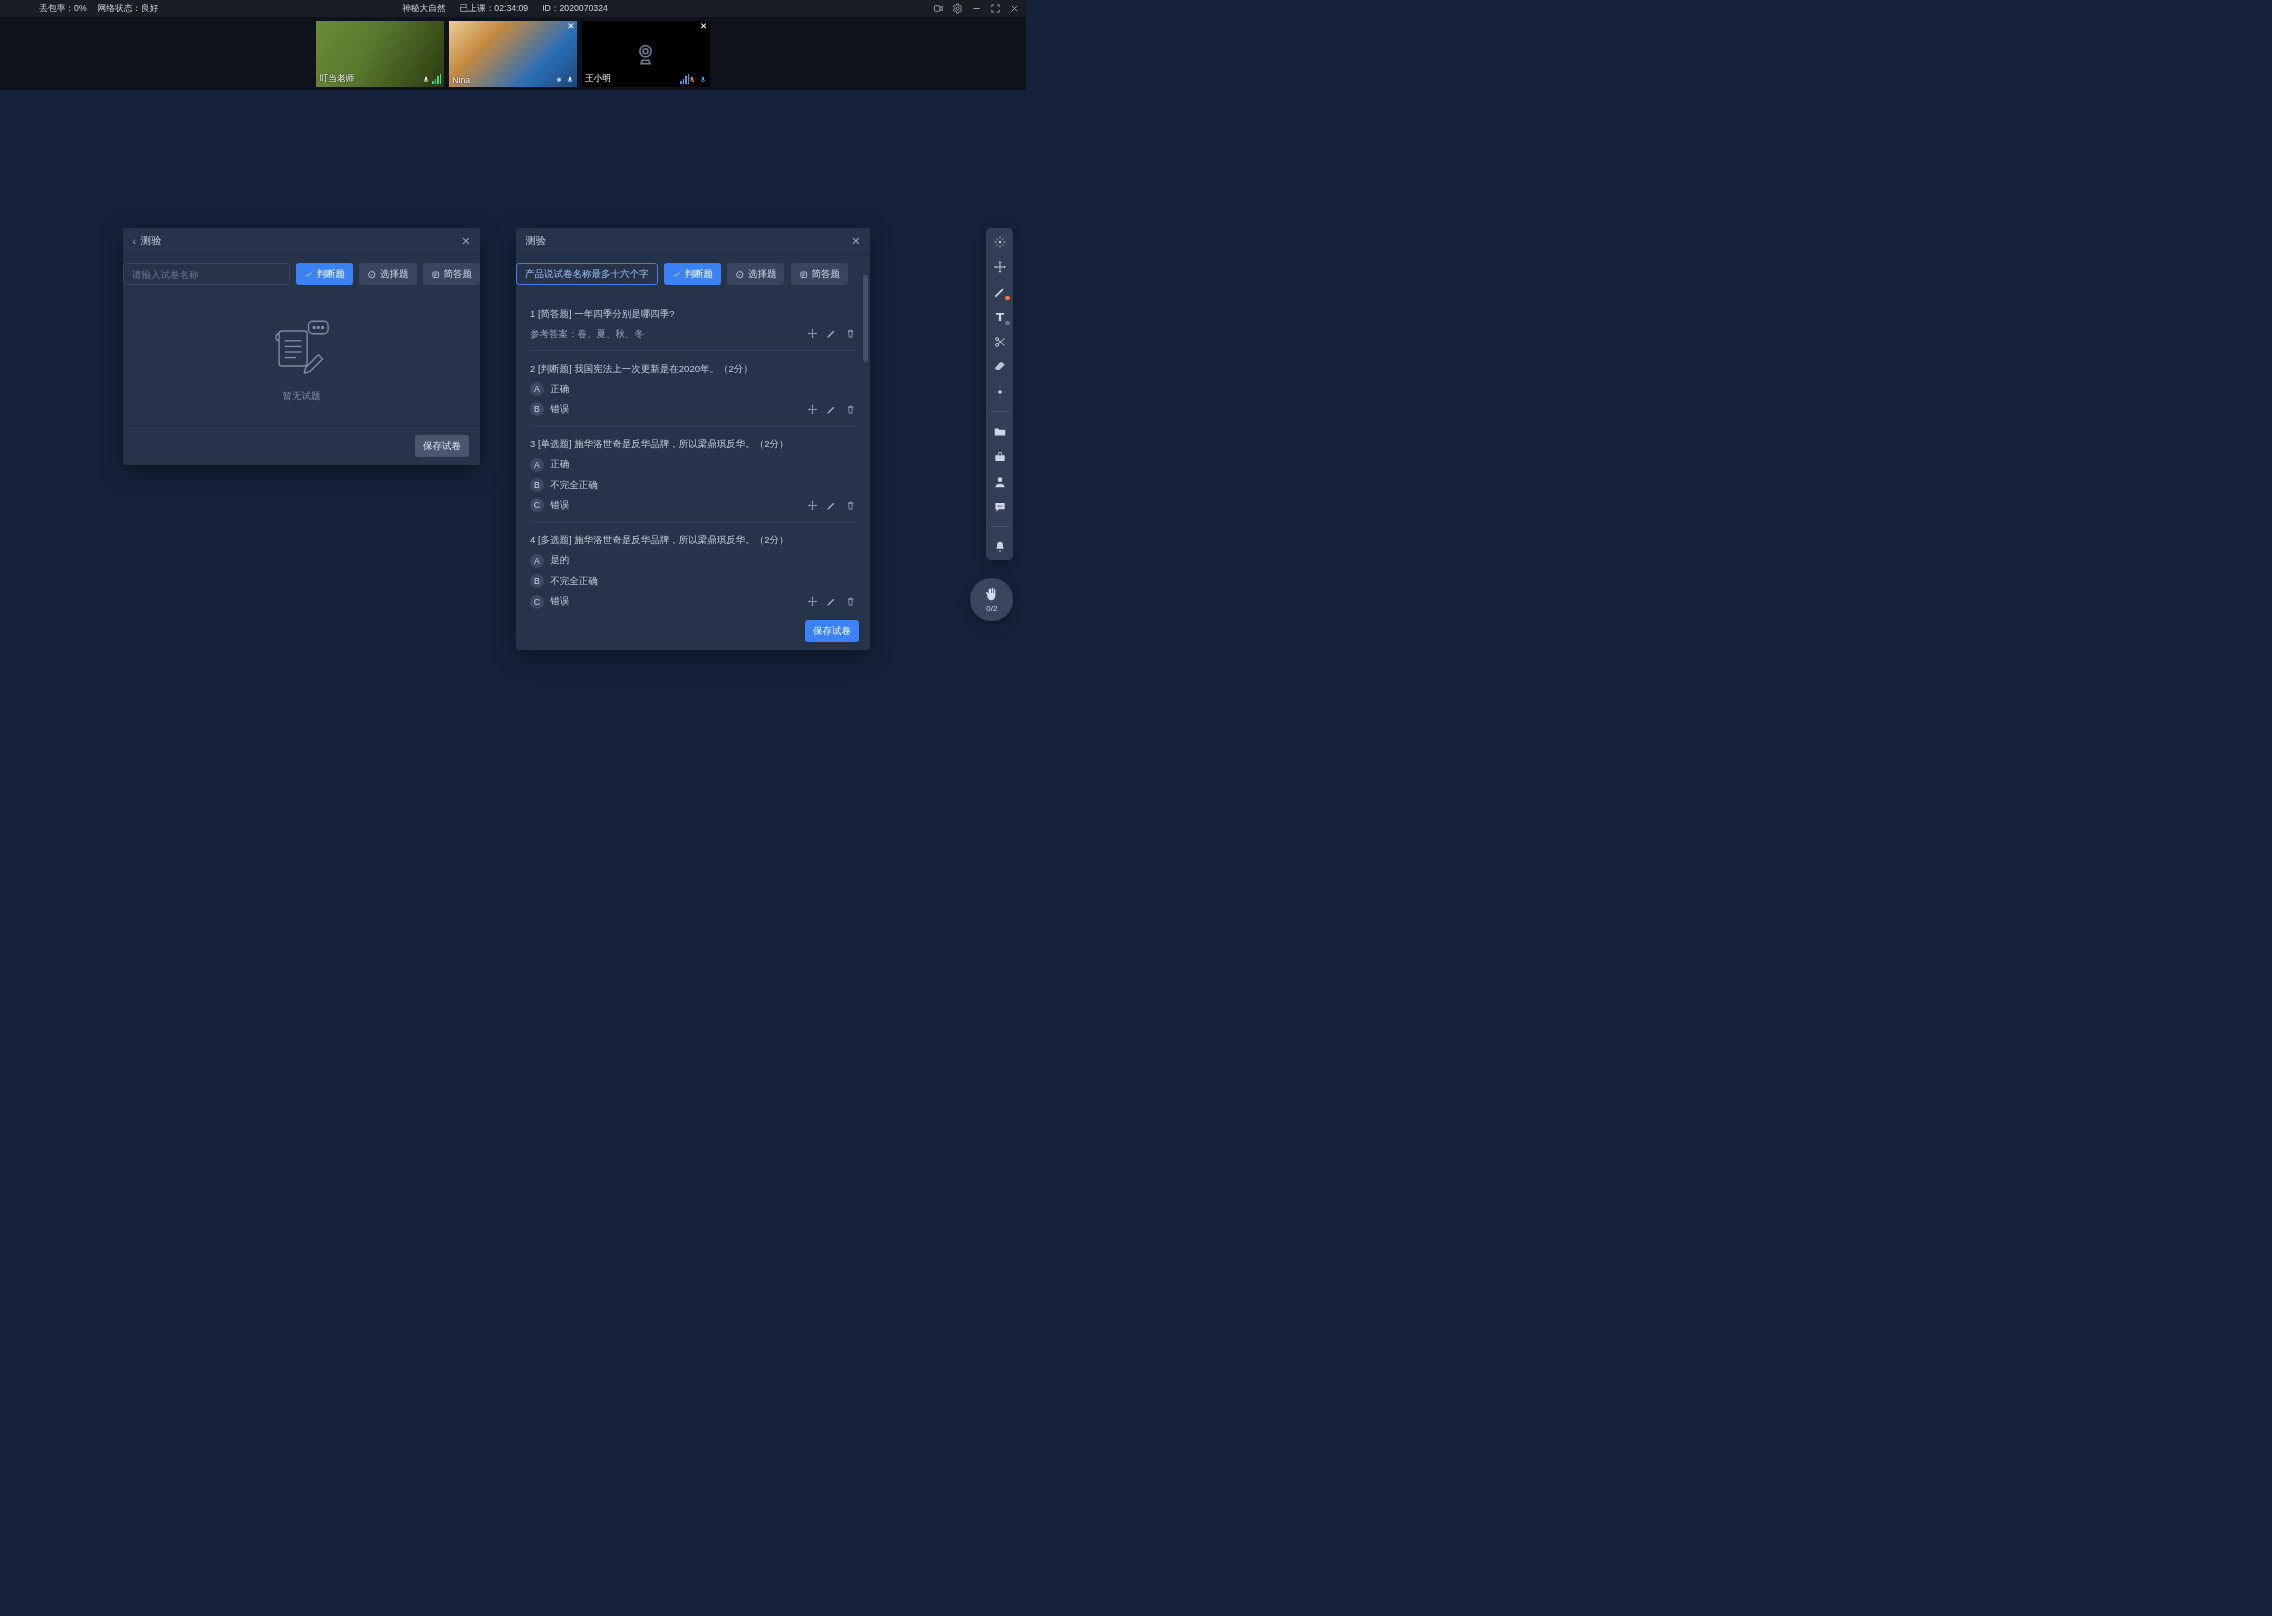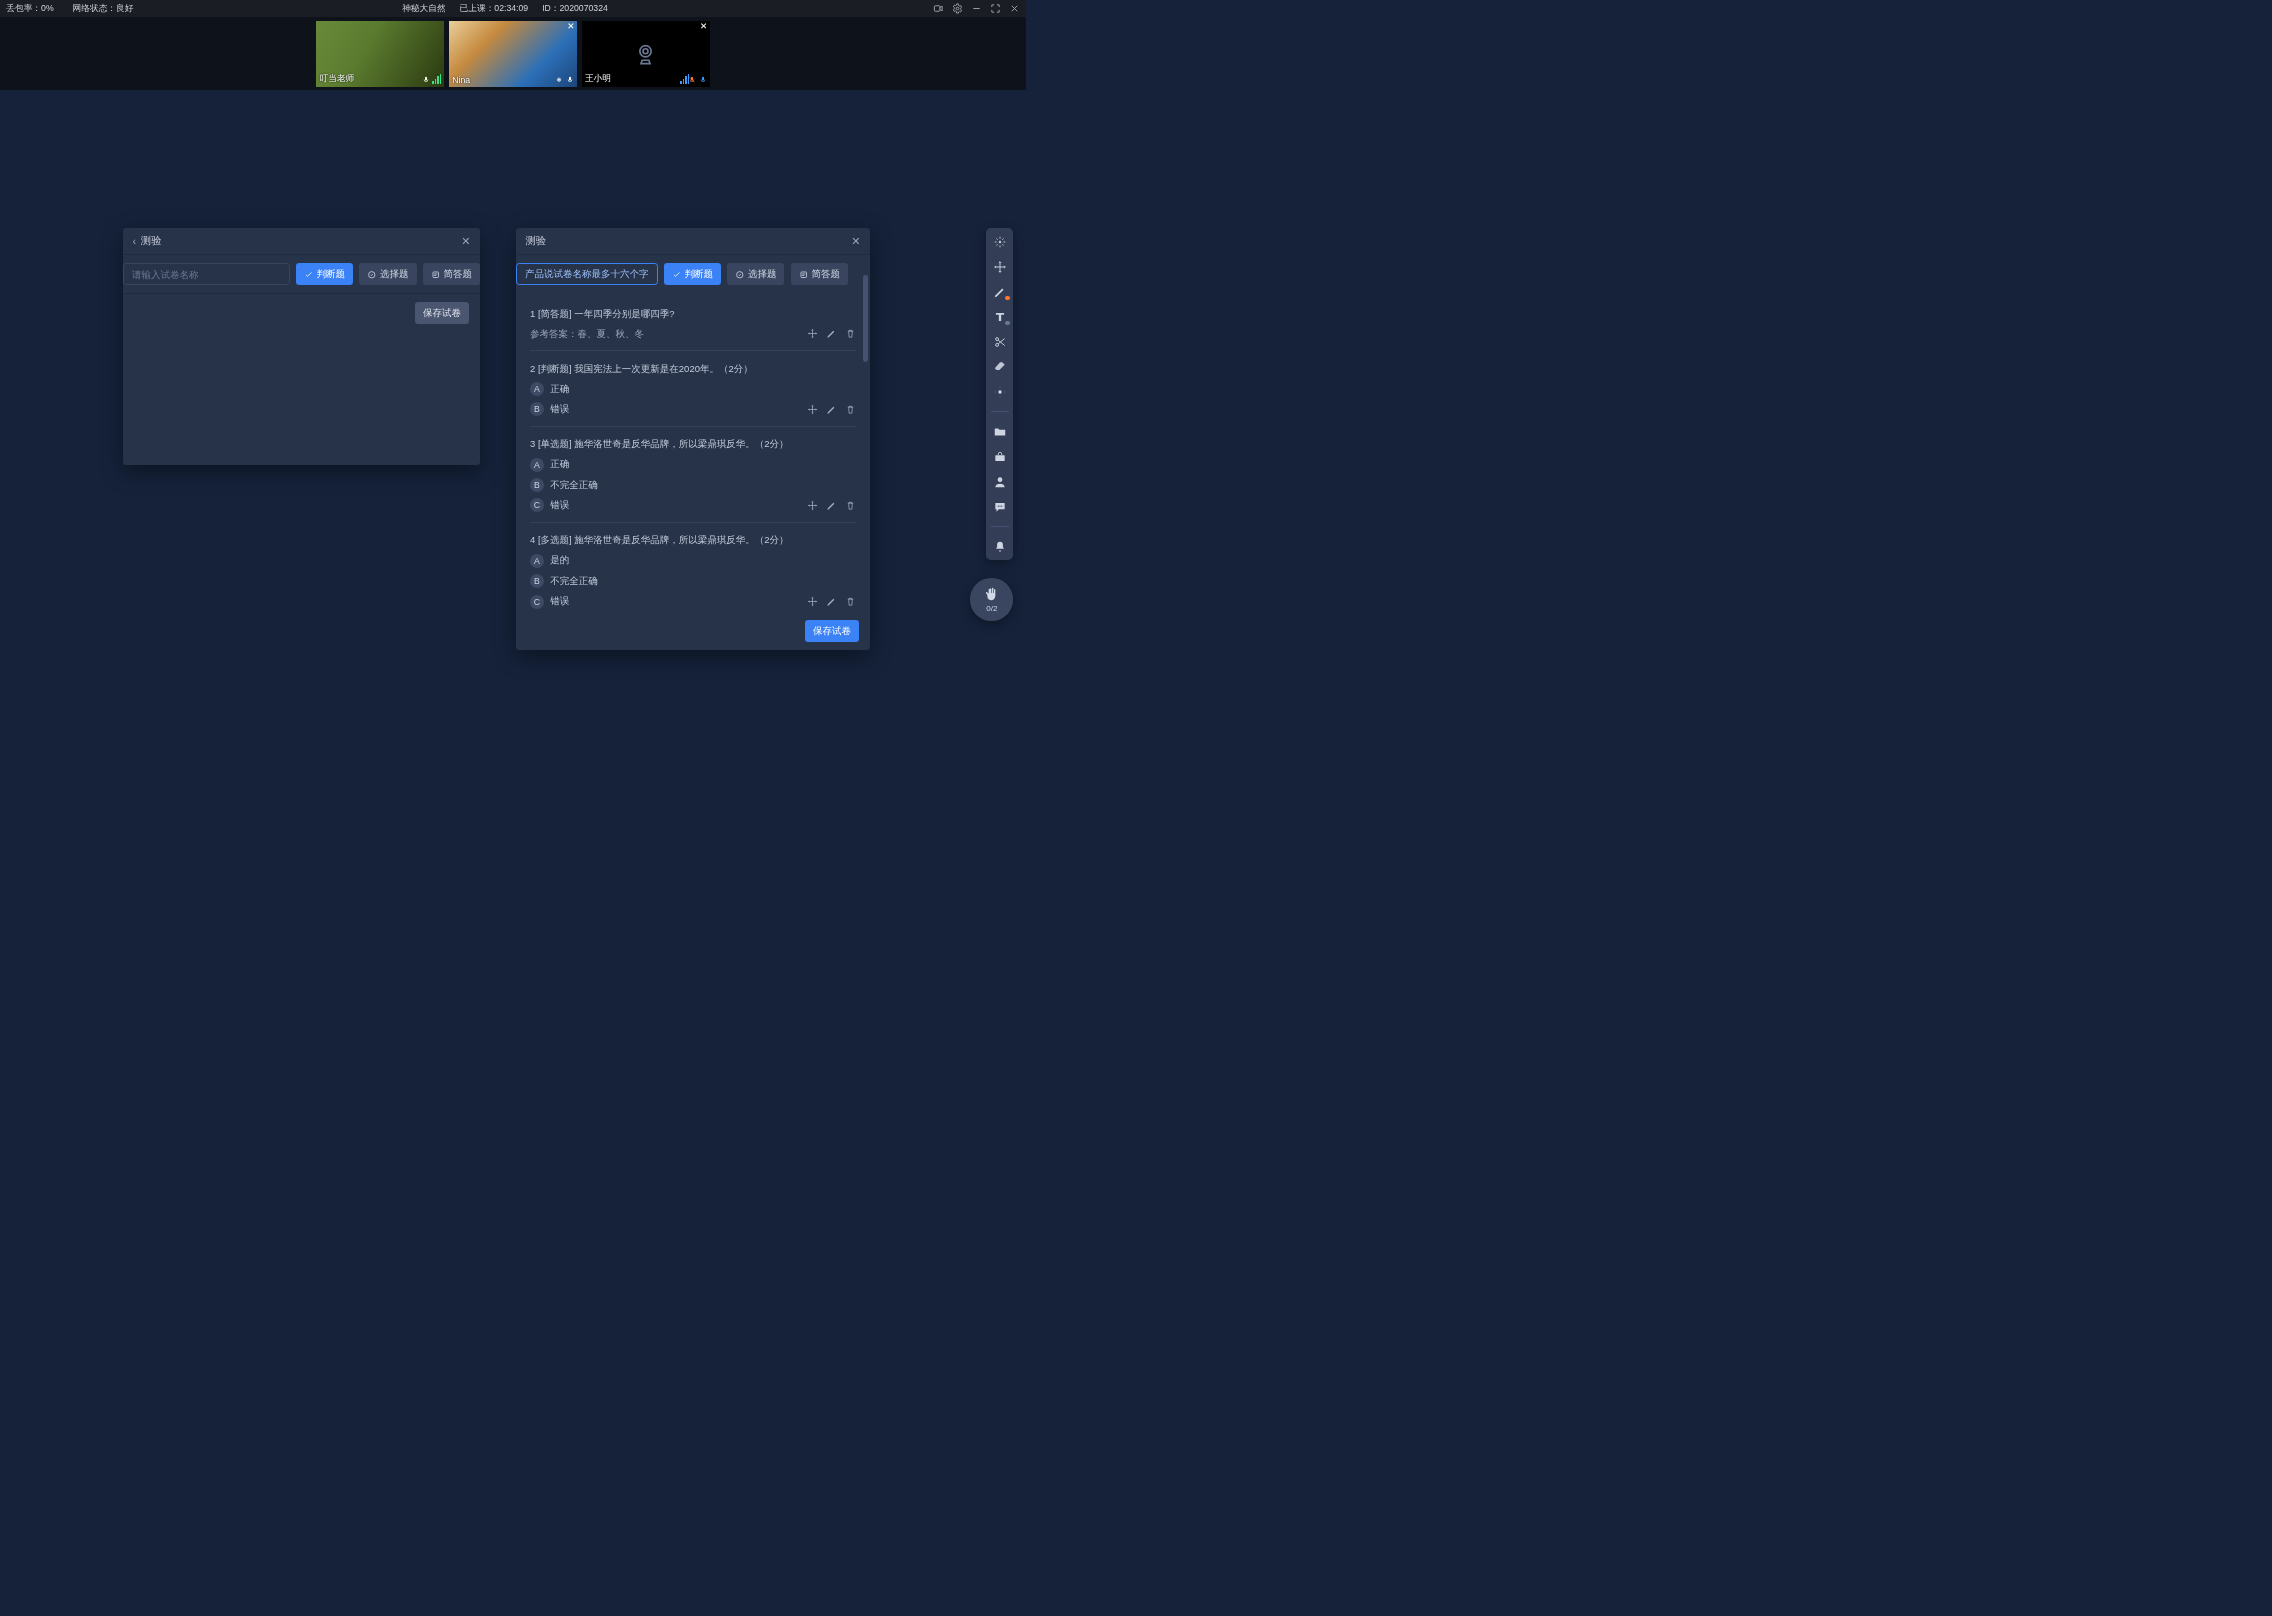--- a/index.html
+++ b/index.html
@@ -16,21 +16,21 @@
 .topbar {
   height: 17.4px;
   background: #1a1d24;
   display: flex;
   align-items: center;
   padding: 0 6.3px;
   font-size: 8.7px;
   color: #cfd3dc;
   position: relative;
 }
-.topbar .left { display: flex; gap: 19px; z-index: 1; }
+.topbar .left { display: flex; gap: 11px; z-index: 1; margin-left: 33px; }
 .topbar .center { position: absolute; left: 0; right: 16px; text-align: center; display: flex; gap: 14px; justify-content: center; pointer-events: none; }
 .topbar .right { margin-left: auto; display: flex; gap: 8px; align-items: center; z-index: 1; }
 .wicon { cursor: pointer; width: 11px; height: 11px; display: inline-flex; align-items: center; justify-content: center; color: #a1a7b5; }
 .wicon svg { width: 11px; height: 11px; }
 
 .video-strip {
   background: #0e121a;
   height: 73px;
   display: flex;
   justify-content: center;
@@ -273,20 +273,36 @@
         <span>选择题</span>
       </button>
       <button class="btn">
         <span class="ico"><svg viewBox="0 0 24 24" fill="none" stroke="currentColor" stroke-width="2">
               <rect x="5" y="5" width="14" height="14" rx="2"></rect>
               <line x1="8" y1="10" x2="16" y2="10"></line>
               <line x1="8" y1="14" x2="13" y2="14"></line>
             </svg></span>
         <span>简答题</span>
       </button>
+    </div>
+    <div class="empty-area">
+      <svg class="illus" viewBox="0 0 100 90" fill="none" stroke="#7e8aa4" stroke-width="2">
+        <rect x="18" y="20" width="40" height="50" rx="4"></rect>
+        <path d="M18 24c-6 0-6 10 0 10"></path>
+        <line x1="26" y1="34" x2="50" y2="34"></line>
+          <line x1="26" y1="42" x2="50" y2="42"></line>
+          <line x1="26" y1="50" x2="50" y2="50"></line>
+          <line x1="26" y1="58" x2="42" y2="58"></line>
+        <rect x="60" y="6" width="28" height="18" rx="6"></rect>
+        <circle cx="68" cy="15" r="1.5" fill="#7e8aa4"></circle>
+          <circle cx="74" cy="15" r="1.5" fill="#7e8aa4"></circle>
+          <circle cx="80" cy="15" r="1.5" fill="#7e8aa4"></circle>
+        <path d="M56 72l18-18 6 6-18 18-8 2z"></path>
+      </svg>
+      <span>暂无试题</span>
     </div>
     <div class="p-footer">
       <button class="btn btn-save-muted">
           <span>保存试卷</span>
         </button>
     </div>
   </div>
 
   <div class="panel panel-2">
     <div class="p-header">

